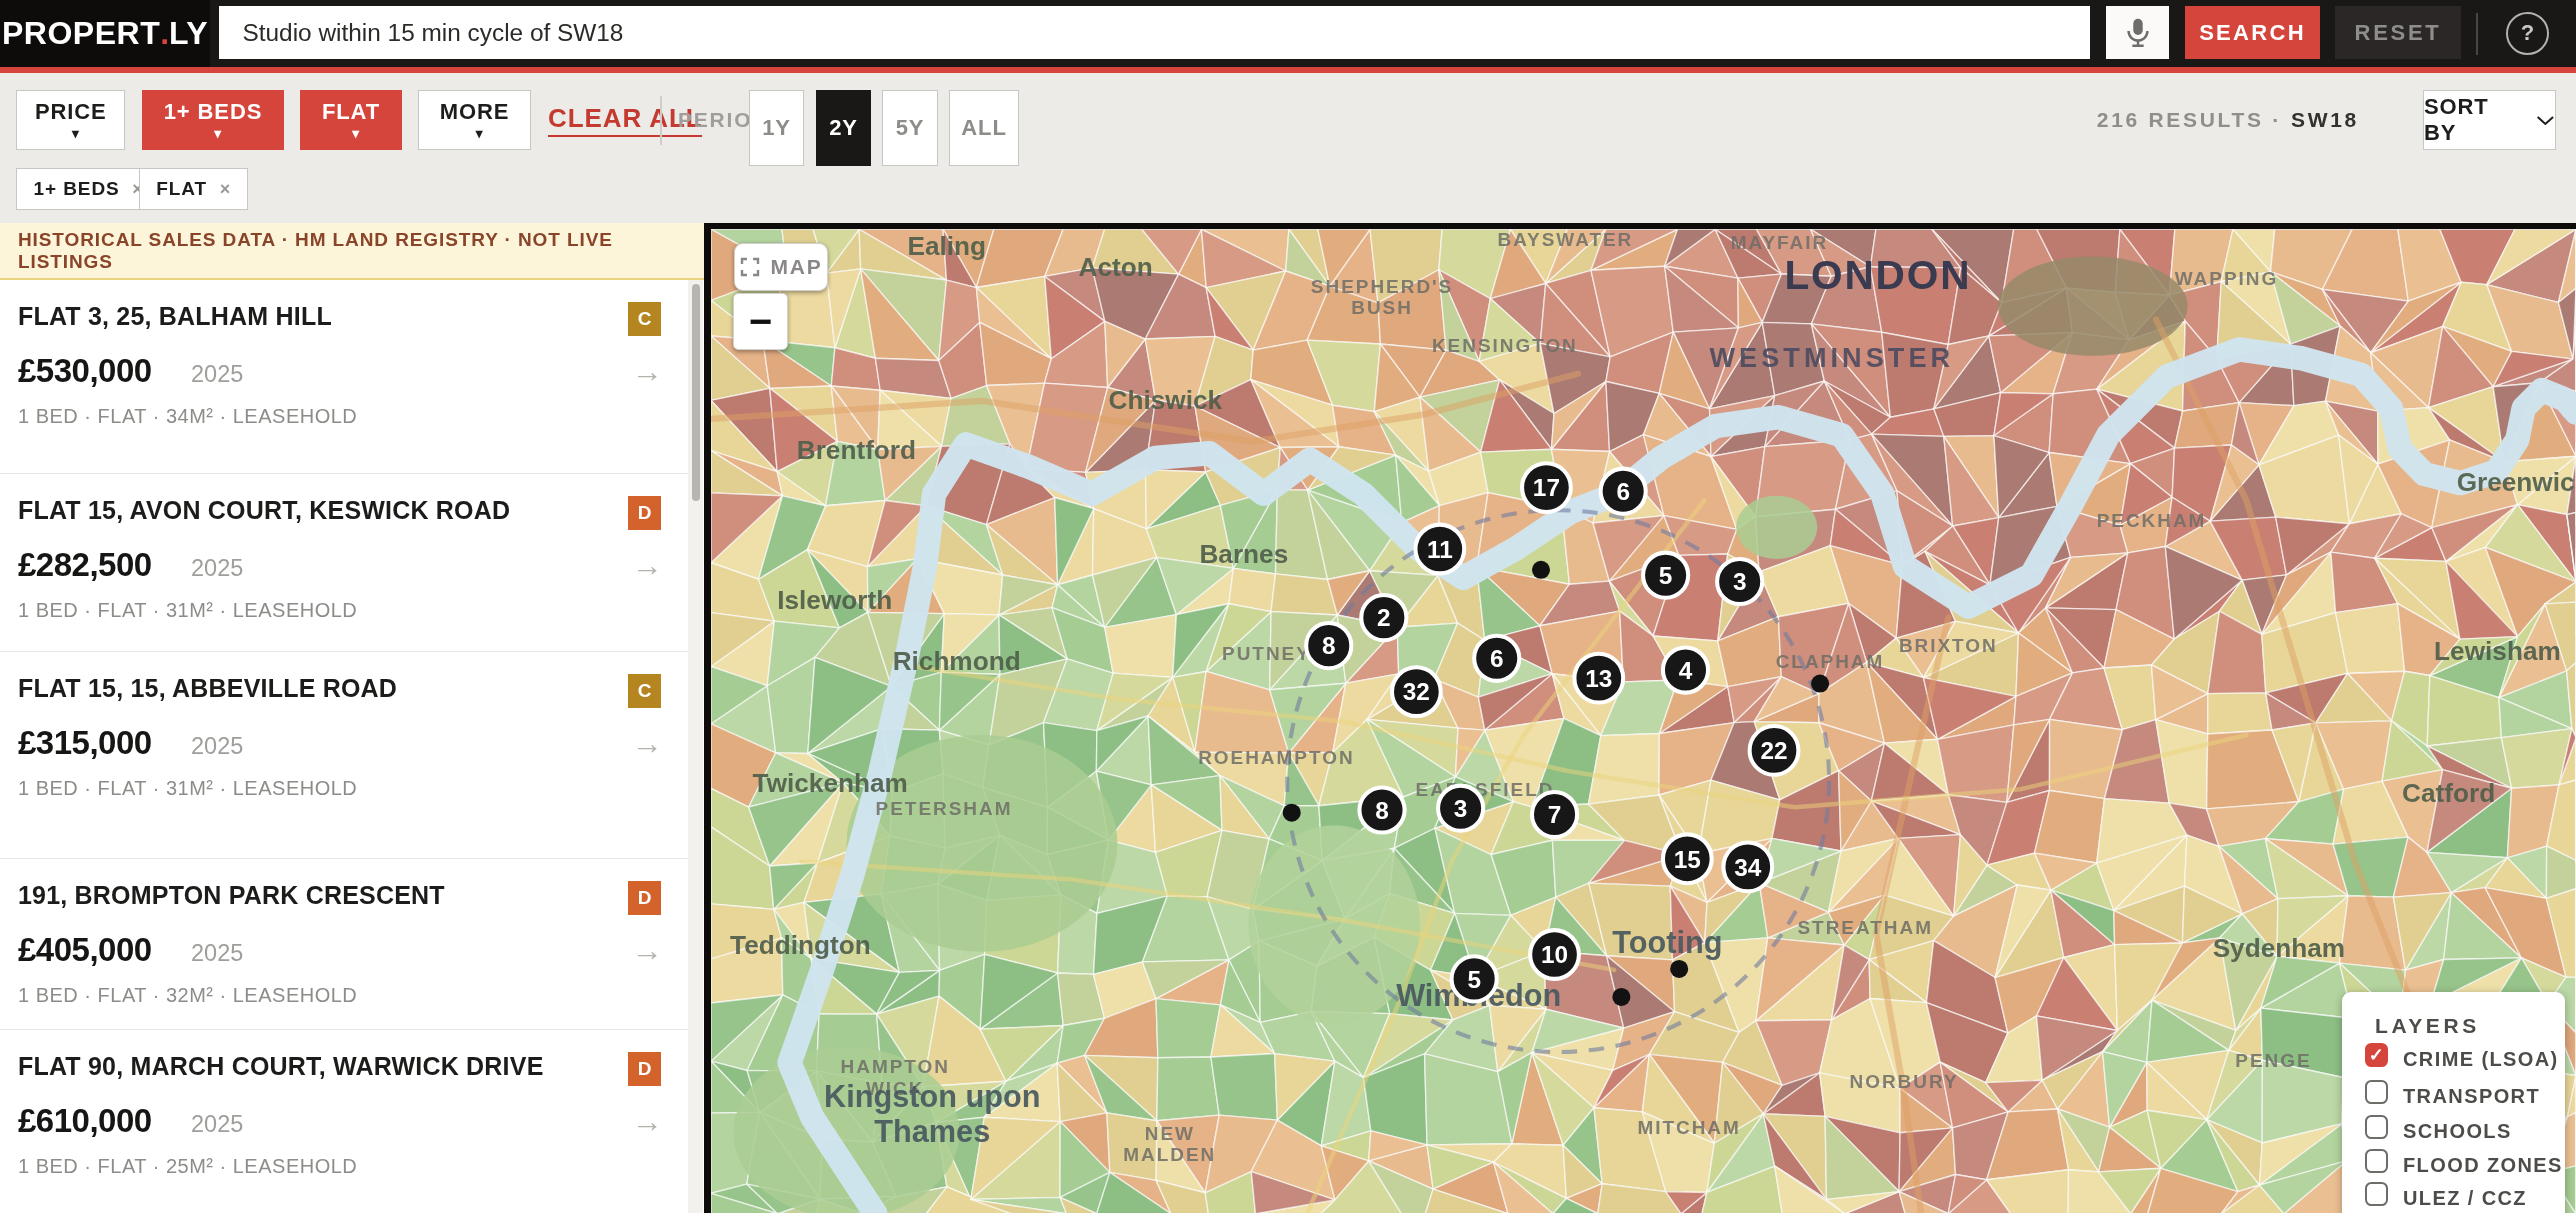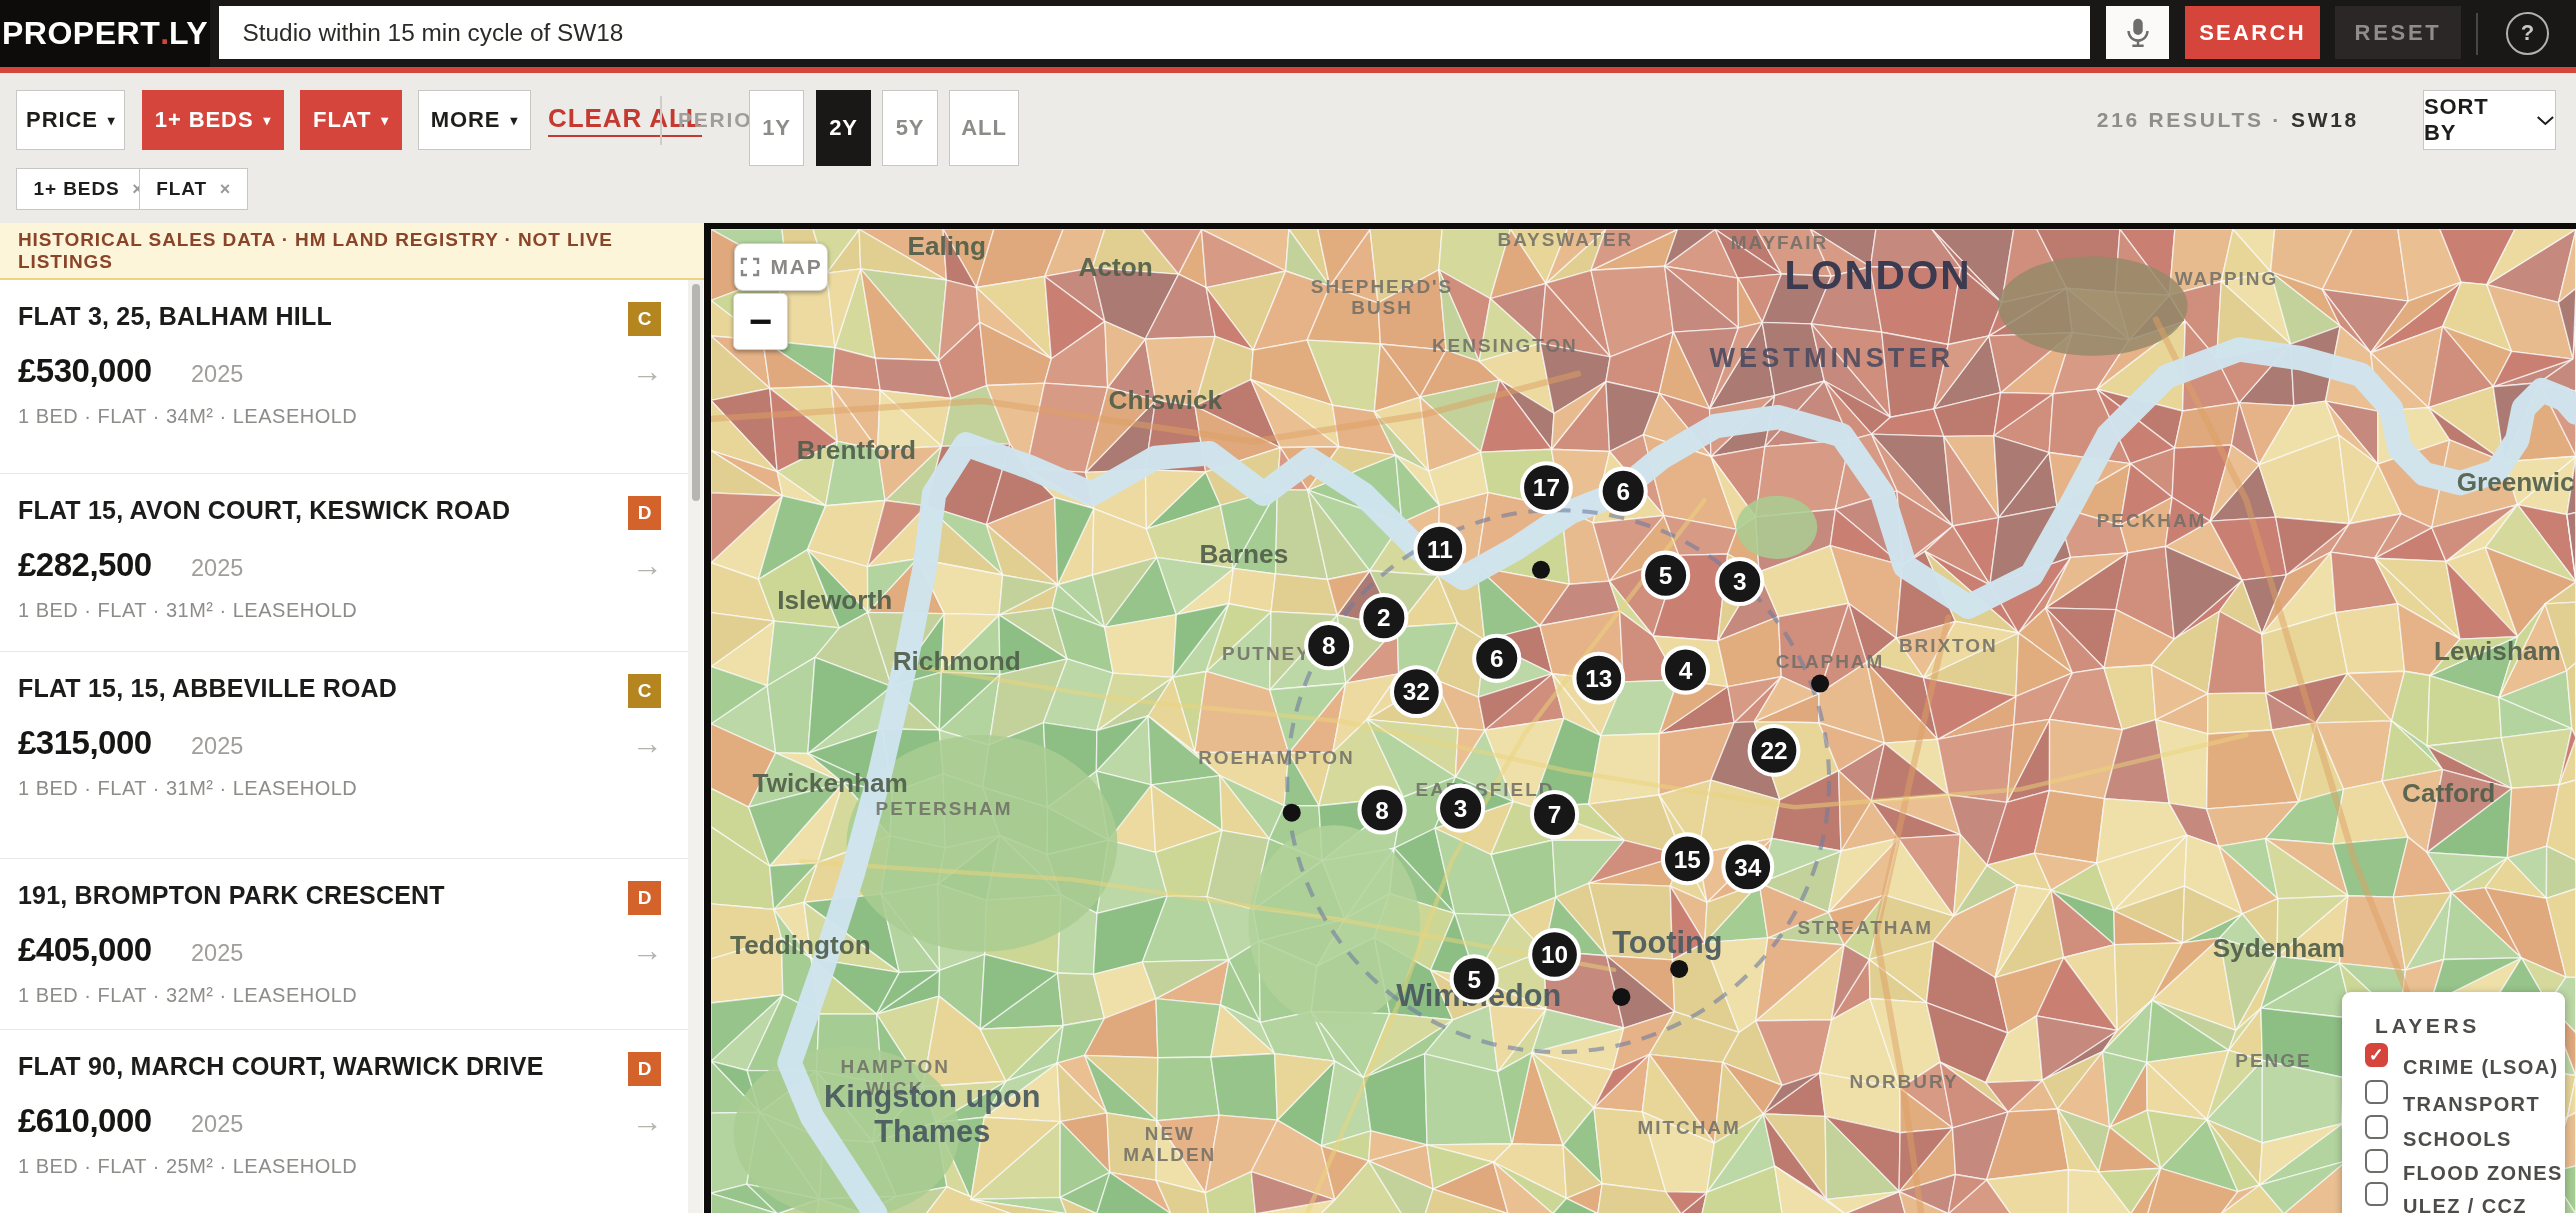--- a/index.html
+++ b/index.html
@@ -22,21 +22,21 @@
     color:#8f8d8a; font-size:22px; font-weight:800; letter-spacing:2.7px; border:none; cursor:pointer; }
   #hdr-divider { position:absolute; left:2476px; top:12.6px; width:1.8px; height:42px; background:#494745; }
   #help-btn { position:absolute; left:2506px; top:11.7px; width:43px; height:43px; border-radius:50%;
     border:2.7px solid #b3b1ae; color:#c9c7c4; display:flex; align-items:center; justify-content:center;
     font-size:22px; font-weight:800; cursor:pointer; }
   #red-stripe { position:absolute; left:0; top:67px; width:2576px; height:6.3px; background:#d5453c; }
 
   
   #filterbar { position:absolute; left:0; top:73px; width:2576px; height:150px; background:#edebe7; }
   .fbtn { position:absolute; top:17px; height:60px; display:flex; align-items:center; justify-content:center;
-    font-size:22px; font-weight:800; letter-spacing:0.9px; cursor:pointer; border:1.8px solid #c8c6c2; background:#fff; color:#1d1d1b; }
+    font-size:22px; font-weight:800; letter-spacing:0.9px; cursor:pointer; border:1.8px solid #c8c6c2; background:#fff; color:#1d1d1b;flex-direction:column; }
   .fbtn.solid { background:#d5453c; border-color:#d5453c; color:#fff; }
   .fbtn .caret { font-size:13.5px; margin-left:10px; }
   #clear-all { position:absolute; left:548px; top:17px; height:60px; display:flex; align-items:center; cursor:pointer; }
   #clear-all span { color:#c43a30; font-size:26px; font-weight:800; letter-spacing:0.9px; border-bottom:2.7px solid #c43a30; padding-bottom:1.8px; }
   #fdiv1 { position:absolute; left:660px; top:22.6px; width:1.8px; height:49px; background:#cfcdc9; }
   #period-label { position:absolute; left:678px; top:17px; height:60px; display:flex; align-items:center;
     color:#a09e9a; font-size:21px; font-weight:800; letter-spacing:1.8px; }
   .pbtn { position:absolute; top:17px; height:76px; display:flex; align-items:center; justify-content:center;
     font-size:22px; font-weight:800; cursor:pointer; background:#fff; border:1.8px solid #c8c6c2; color:#8e8c88; letter-spacing:0.9px; }
   .pbtn.active { background:#1a1816; border-color:#1a1816; color:#fff; }
@@ -76,21 +76,21 @@
     font-weight:800; letter-spacing:1.8px; border-radius:9px; }
   #zoom-out { left:29px; top:70px; width:55px; height:57px; border-radius:5.4px; font-size:40px; font-weight:700; color:#111; }
   #layers { position:absolute; left:1638px; top:769px; width:223px; height:271px; background:#fff; border-radius:9px;
     box-shadow:0 2.7px 9px rgba(0,0,0,.3); }
   #layers-title { position:absolute; left:33px; top:22px; color:#4e4c49; font-size:21px; font-weight:800; letter-spacing:3.6px; }
   .lay-row { position:absolute; left:0; width:223px; height:31px; }
   .lay-box { position:absolute; left:22.6px; top:0; width:23.5px; height:23.5px; border-radius:6.3px; border:2.7px solid #6f6d69;
     background:#fff; cursor:pointer; }
   .lay-box.checked { background:#d5453c; border-color:#d5453c; display:flex; align-items:center; justify-content:center;
     color:#fff; font-size:18px; font-weight:800; }
-  .lay-label { position:absolute; left:61px; top:13px; color:#4e4c49; font-size:20px; font-weight:800; letter-spacing:1.4px; }
+  .lay-label { position:absolute; left:61px; top:5px; color:#4e4c49; font-size:20px; font-weight:800; letter-spacing:1.4px; }
 
   
   text { font-family:"Liberation Sans",sans-serif; }
   .lbl-district { font-size:21px; font-weight:700; fill:#6f6e67; letter-spacing:2.2px; opacity:.85; }
   .lbl-town { font-size:29px; font-weight:700; fill:#515f4b; opacity:.92; }
   .lbl-town-lg { font-size:34px; font-weight:700; fill:#49595f; opacity:.92; }
   .lbl-city { font-size:45px; font-weight:800; fill:#3a3a50; letter-spacing:2px; }
   .lbl-city2 { font-size:30px; font-weight:800; fill:#4a4a5f; letter-spacing:4.5px; opacity:.88; }
   .cluster-num { font-size:27px; font-weight:800; fill:#fff; }
 </style>

